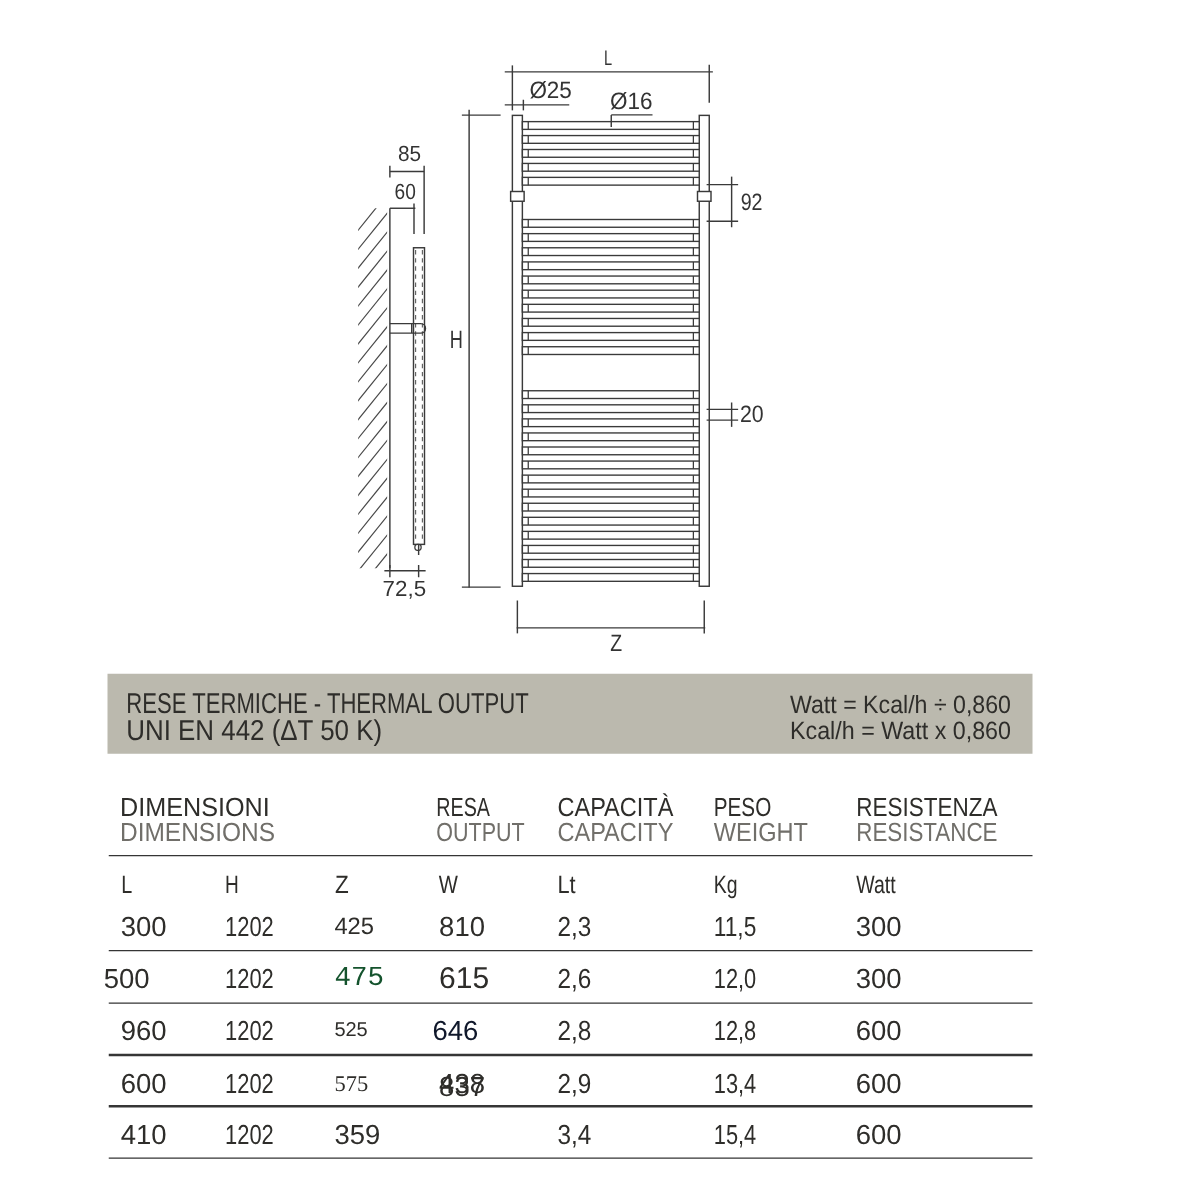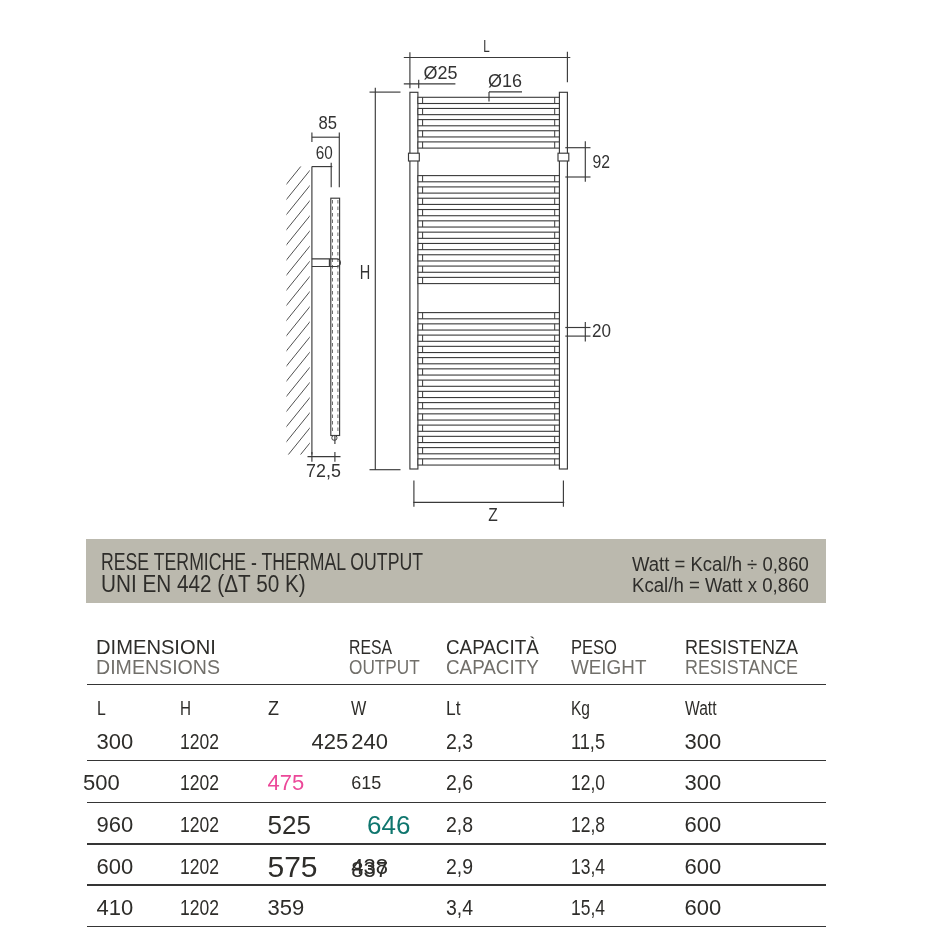--- a/index.html
+++ b/index.html
@@ -187,42 +187,42 @@
     <div style="position:absolute;left:684.6px;top:656.4px;font-size:21px;line-height:21px;color:#716f6a;white-space:pre;transform:scaleX(0.8520);transform-origin:0 50%;">RESISTANCE</div>
     <div style="position:absolute;left:96.6px;top:697.9px;font-size:20px;line-height:20px;color:#2e2d2a;white-space:pre;transform:scaleX(0.7910);transform-origin:0 50%;">L</div>
     <div style="position:absolute;left:180.0px;top:697.9px;font-size:20px;line-height:20px;color:#2e2d2a;white-space:pre;transform:scaleX(0.7615);transform-origin:0 50%;">H</div>
     <div style="position:absolute;left:267.5px;top:697.9px;font-size:20px;line-height:20px;color:#2e2d2a;white-space:pre;transform:scaleX(0.9003);transform-origin:0 50%;">Z</div>
     <div style="position:absolute;left:351.3px;top:697.9px;font-size:20px;line-height:20px;color:#2e2d2a;white-space:pre;transform:scaleX(0.8104);transform-origin:0 50%;">W</div>
     <div style="position:absolute;left:446.3px;top:697.9px;font-size:20px;line-height:20px;color:#2e2d2a;white-space:pre;transform:scaleX(0.8691);transform-origin:0 50%;">Lt</div>
     <div style="position:absolute;left:570.9px;top:697.9px;font-size:20px;line-height:20px;color:#2e2d2a;white-space:pre;transform:scaleX(0.7766);transform-origin:0 50%;">Kg</div>
     <div style="position:absolute;left:684.6px;top:697.9px;font-size:20px;line-height:20px;color:#2e2d2a;white-space:pre;transform:scaleX(0.7801);transform-origin:0 50%;">Watt</div>
     <div style="position:absolute;left:96.6px;top:730.7px;font-size:22px;line-height:22px;color:#2e2d2a;white-space:pre;">300</div>
     <div style="position:absolute;left:180.0px;top:730.7px;font-size:22px;line-height:22px;color:#2e2d2a;white-space:pre;transform:scaleX(0.7969);transform-origin:0 50%;">1202</div>
-    <div style="position:absolute;left:267.5px;top:730.7px;font-size:22px;line-height:22px;color:#2e2d2a;white-space:pre;margin-left:44px;">425</div>
-    <div style="position:absolute;left:351.3px;top:730.7px;font-size:22px;line-height:22px;color:#2e2d2a;white-space:pre;">240</div>
+    <div style="position:absolute;left:267.5px;top:730.7px;font-size:19px;line-height:22px;color:#2e2d2a;white-space:pre;">425</div>
+    <div style="position:absolute;left:351.3px;top:730.7px;font-size:22px;line-height:22px;color:#2e2d2a;white-space:pre;">810</div>
     <div style="position:absolute;left:446.3px;top:730.7px;font-size:22px;line-height:22px;color:#2e2d2a;white-space:pre;transform:scaleX(0.8861);transform-origin:0 50%;">2,3</div>
     <div style="position:absolute;left:570.9px;top:730.7px;font-size:22px;line-height:22px;color:#2e2d2a;white-space:pre;transform:scaleX(0.8256);transform-origin:0 50%;">11,5</div>
     <div style="position:absolute;left:684.6px;top:730.7px;font-size:22px;line-height:22px;color:#2e2d2a;white-space:pre;">300</div>
     <div style="position:absolute;left:83px;top:772.3px;font-size:22px;line-height:22px;color:#2e2d2a;white-space:pre;">500</div>
     <div style="position:absolute;left:180.0px;top:772.3px;font-size:22px;line-height:22px;color:#2e2d2a;white-space:pre;transform:scaleX(0.7969);transform-origin:0 50%;">1202</div>
-    <div style="position:absolute;left:267.5px;top:772.3px;font-size:22px;line-height:22px;color:#ec4899;white-space:pre;">475</div>
-    <div style="position:absolute;left:351.3px;top:772.3px;font-size:18px;line-height:22px;color:#2e2d2a;white-space:pre;">615</div>
+    <div style="position:absolute;left:267.5px;top:772.3px;font-size:22px;line-height:22px;color:#14532d;white-space:pre;font-family:Liberation Mono, monospace;">475</div>
+    <div style="position:absolute;left:351.3px;top:772.3px;font-size:24px;line-height:22px;color:#2e2d2a;white-space:pre;">615</div>
     <div style="position:absolute;left:446.3px;top:772.3px;font-size:22px;line-height:22px;color:#2e2d2a;white-space:pre;transform:scaleX(0.8861);transform-origin:0 50%;">2,6</div>
     <div style="position:absolute;left:570.9px;top:772.3px;font-size:22px;line-height:22px;color:#2e2d2a;white-space:pre;transform:scaleX(0.7941);transform-origin:0 50%;">12,0</div>
     <div style="position:absolute;left:684.6px;top:772.3px;font-size:22px;line-height:22px;color:#2e2d2a;white-space:pre;">300</div>
     <div style="position:absolute;left:96.6px;top:813.9px;font-size:22px;line-height:22px;color:#2e2d2a;white-space:pre;">960</div>
     <div style="position:absolute;left:180.0px;top:813.9px;font-size:22px;line-height:22px;color:#2e2d2a;white-space:pre;transform:scaleX(0.7969);transform-origin:0 50%;">1202</div>
-    <div style="position:absolute;left:267.5px;top:813.9px;font-size:26px;line-height:22px;color:#2e2d2a;white-space:pre;">525</div>
-    <div style="position:absolute;left:367px;top:813.9px;font-size:26px;line-height:22px;color:#0f766e;white-space:pre;">646</div>
+    <div style="position:absolute;left:267.5px;top:813.9px;font-size:16px;line-height:22px;color:#2e2d2a;white-space:pre;">525</div>
+    <div style="position:absolute;left:346px;top:813.9px;font-size:22px;line-height:22px;color:#0f172a;white-space:pre;">646</div>
     <div style="position:absolute;left:446.3px;top:813.9px;font-size:22px;line-height:22px;color:#2e2d2a;white-space:pre;transform:scaleX(0.8861);transform-origin:0 50%;">2,8</div>
     <div style="position:absolute;left:570.9px;top:813.9px;font-size:22px;line-height:22px;color:#2e2d2a;white-space:pre;transform:scaleX(0.7941);transform-origin:0 50%;">12,8</div>
     <div style="position:absolute;left:684.6px;top:813.9px;font-size:22px;line-height:22px;color:#2e2d2a;white-space:pre;">600</div>
     <div style="position:absolute;left:96.6px;top:855.6px;font-size:22px;line-height:22px;color:#2e2d2a;white-space:pre;">600</div>
     <div style="position:absolute;left:180.0px;top:855.6px;font-size:22px;line-height:22px;color:#2e2d2a;white-space:pre;transform:scaleX(0.7969);transform-origin:0 50%;">1202</div>
-    <div style="position:absolute;left:267.5px;top:855.6px;font-size:30px;line-height:22px;color:#2e2d2a;white-space:pre;">575</div>
+    <div style="position:absolute;left:267.5px;top:855.6px;font-size:18px;line-height:22px;color:#2e2d2a;white-space:pre;font-family:Liberation Serif, serif;">575</div>
     <div style="position:absolute;left:351.3px;top:855.6px;font-size:22px;line-height:22px;color:#2e2d2a;white-space:pre;">438</div>
     <div style="position:absolute;left:446.3px;top:855.6px;font-size:22px;line-height:22px;color:#2e2d2a;white-space:pre;transform:scaleX(0.8861);transform-origin:0 50%;">2,9</div>
     <div style="position:absolute;left:570.9px;top:855.6px;font-size:22px;line-height:22px;color:#2e2d2a;white-space:pre;transform:scaleX(0.7941);transform-origin:0 50%;">13,4</div>
     <div style="position:absolute;left:684.6px;top:855.6px;font-size:22px;line-height:22px;color:#2e2d2a;white-space:pre;">600</div>
     <div style="position:absolute;left:96.6px;top:897.2px;font-size:22px;line-height:22px;color:#2e2d2a;white-space:pre;">410</div>
     <div style="position:absolute;left:180.0px;top:897.2px;font-size:22px;line-height:22px;color:#2e2d2a;white-space:pre;transform:scaleX(0.7969);transform-origin:0 50%;">1202</div>
     <div style="position:absolute;left:267.5px;top:897.2px;font-size:22px;line-height:22px;color:#2e2d2a;white-space:pre;">359</div>
     <div style="position:absolute;left:351.3px;top:859px;font-size:22px;line-height:22px;color:#2e2d2a;white-space:pre;">837</div>
     <div style="position:absolute;left:446.3px;top:897.2px;font-size:22px;line-height:22px;color:#2e2d2a;white-space:pre;transform:scaleX(0.8861);transform-origin:0 50%;">3,4</div>
     <div style="position:absolute;left:570.9px;top:897.2px;font-size:22px;line-height:22px;color:#2e2d2a;white-space:pre;transform:scaleX(0.7941);transform-origin:0 50%;">15,4</div>

